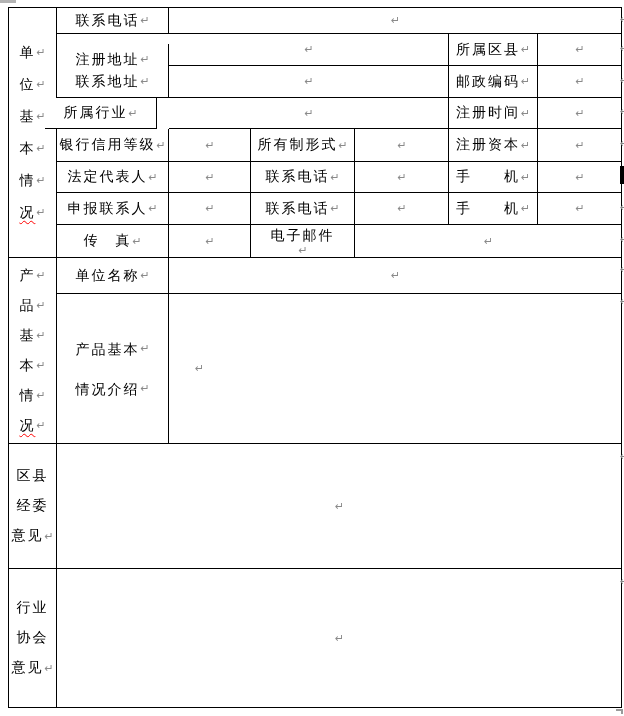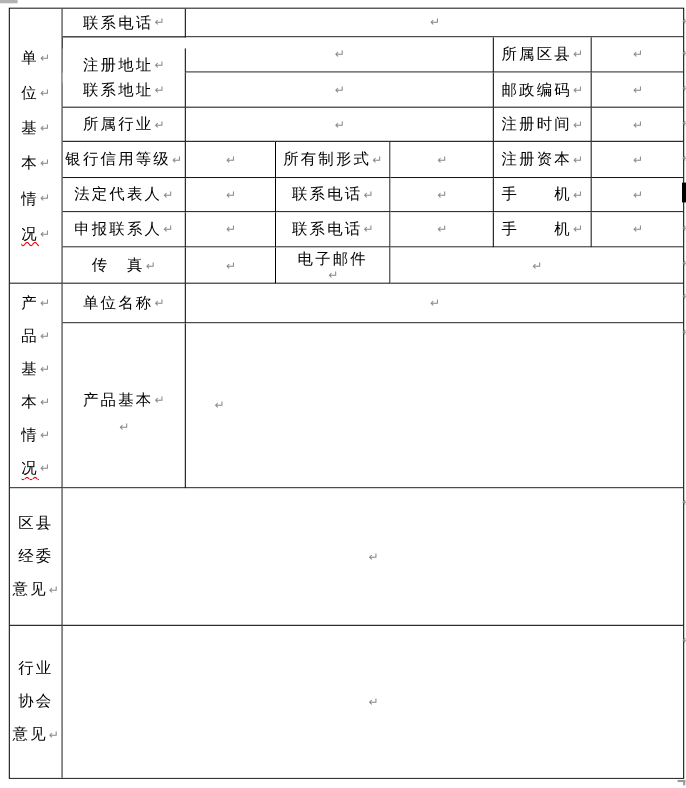--- a/index.html
+++ b/index.html
@@ -74,21 +74,21 @@
     <div class="cell" style="left:48px;top:36px;width:112px;height:32px;"><span>注册地址</span><span class="mark">↵</span></div>
     <div class="cell" style="left:160px;top:26px;width:280px;height:32px;"><span class="mark">↵</span></div>
     <div class="cell" style="left:440px;top:26px;width:89px;height:32px;"><span>所属区县</span><span class="mark">↵</span></div>
     <div class="cell nr" style="left:529px;top:26px;width:83px;height:32px;"><span class="mark">↵</span></div>
 
     <div class="cell" style="left:48px;top:58px;width:112px;height:32px;"><span>联系地址</span><span class="mark">↵</span></div>
     <div class="cell" style="left:160px;top:58px;width:280px;height:32px;"><span class="mark">↵</span></div>
     <div class="cell" style="left:440px;top:58px;width:89px;height:32px;"><span>邮政编码</span><span class="mark">↵</span></div>
     <div class="cell nr" style="left:529px;top:58px;width:83px;height:32px;"><span class="mark">↵</span></div>
 
-    <div class="cell" style="left:48px;top:90px;width:112px;height:31px;justify-content:center;"><span>所属行业</span><span class="mark">↵</span></div>
+    <div class="cell" style="left:36px;top:90px;width:112px;height:31px;justify-content:center;"><span>所属行业</span><span class="mark">↵</span></div>
     <div class="cell" style="left:160px;top:90px;width:280px;height:31px;"><span class="mark">↵</span></div>
     <div class="cell" style="left:440px;top:90px;width:89px;height:31px;"><span>注册时间</span><span class="mark">↵</span></div>
     <div class="cell nr" style="left:529px;top:90px;width:83px;height:31px;"><span class="mark">↵</span></div>
 
     <div class="cell" style="left:48px;top:121px;width:112px;height:33px;"><span>银行信用等级</span><span class="mark">↵</span></div>
     <div class="cell" style="left:160px;top:121px;width:82px;height:33px;"><span class="mark">↵</span></div>
     <div class="cell" style="left:242px;top:121px;width:104px;height:33px;"><span>所有制形式</span><span class="mark">↵</span></div>
     <div class="cell" style="left:346px;top:121px;width:94px;height:33px;"><span class="mark">↵</span></div>
     <div class="cell" style="left:440px;top:121px;width:89px;height:33px;align-items:center;"><span>注册资本</span><span class="mark">↵</span></div>
     <div class="cell nr" style="left:529px;top:121px;width:83px;height:33px;"><span class="mark">↵</span></div>
@@ -110,21 +110,21 @@
     <div class="cell" style="left:48px;top:217px;width:112px;height:33px;"><span>传　真</span><span class="mark">↵</span></div>
     <div class="cell" style="left:160px;top:217px;width:82px;height:33px;"><span class="mark">↵</span></div>
     <div class="cell" style="left:242px;top:217px;width:104px;height:33px;flex-direction:column;"><span>电子邮件</span><span class="mark">↵</span></div>
     <div class="cell nr" style="left:346px;top:217px;width:266px;height:33px;"><span class="mark">↵</span></div>
 
     <div class="cell" style="left:48px;top:250px;width:112px;height:36px;"><span>单位名称</span><span class="mark">↵</span></div>
     <div class="cell nr" style="left:160px;top:250px;width:452px;height:36px;"><span class="mark">↵</span></div>
 
     <div class="cell vcell" style="left:48px;top:286px;width:112px;height:150px;line-height:40px;">
       <div class="vline"><span>产品基本</span><span class="mark">↵</span></div>
-      <div class="vline"><span class="mark">↵</span></div>
+      <div class="vline"><span>情况介绍</span><span class="mark">↵</span></div>
     </div>
     <div class="cell nr val-left" style="left:160px;top:286px;width:452px;height:150px;"><span class="mark">↵</span></div>
 
     <div class="cell nr" style="left:48px;top:436px;width:564px;height:125px;"><span class="mark">↵</span></div>
 
     <div class="cell nr nb" style="left:48px;top:561px;width:564px;height:138px;"><span class="mark">↵</span></div>
 
   </div>
 
   <span class="eor" style="left:620px;top:14px;">↵</span>

